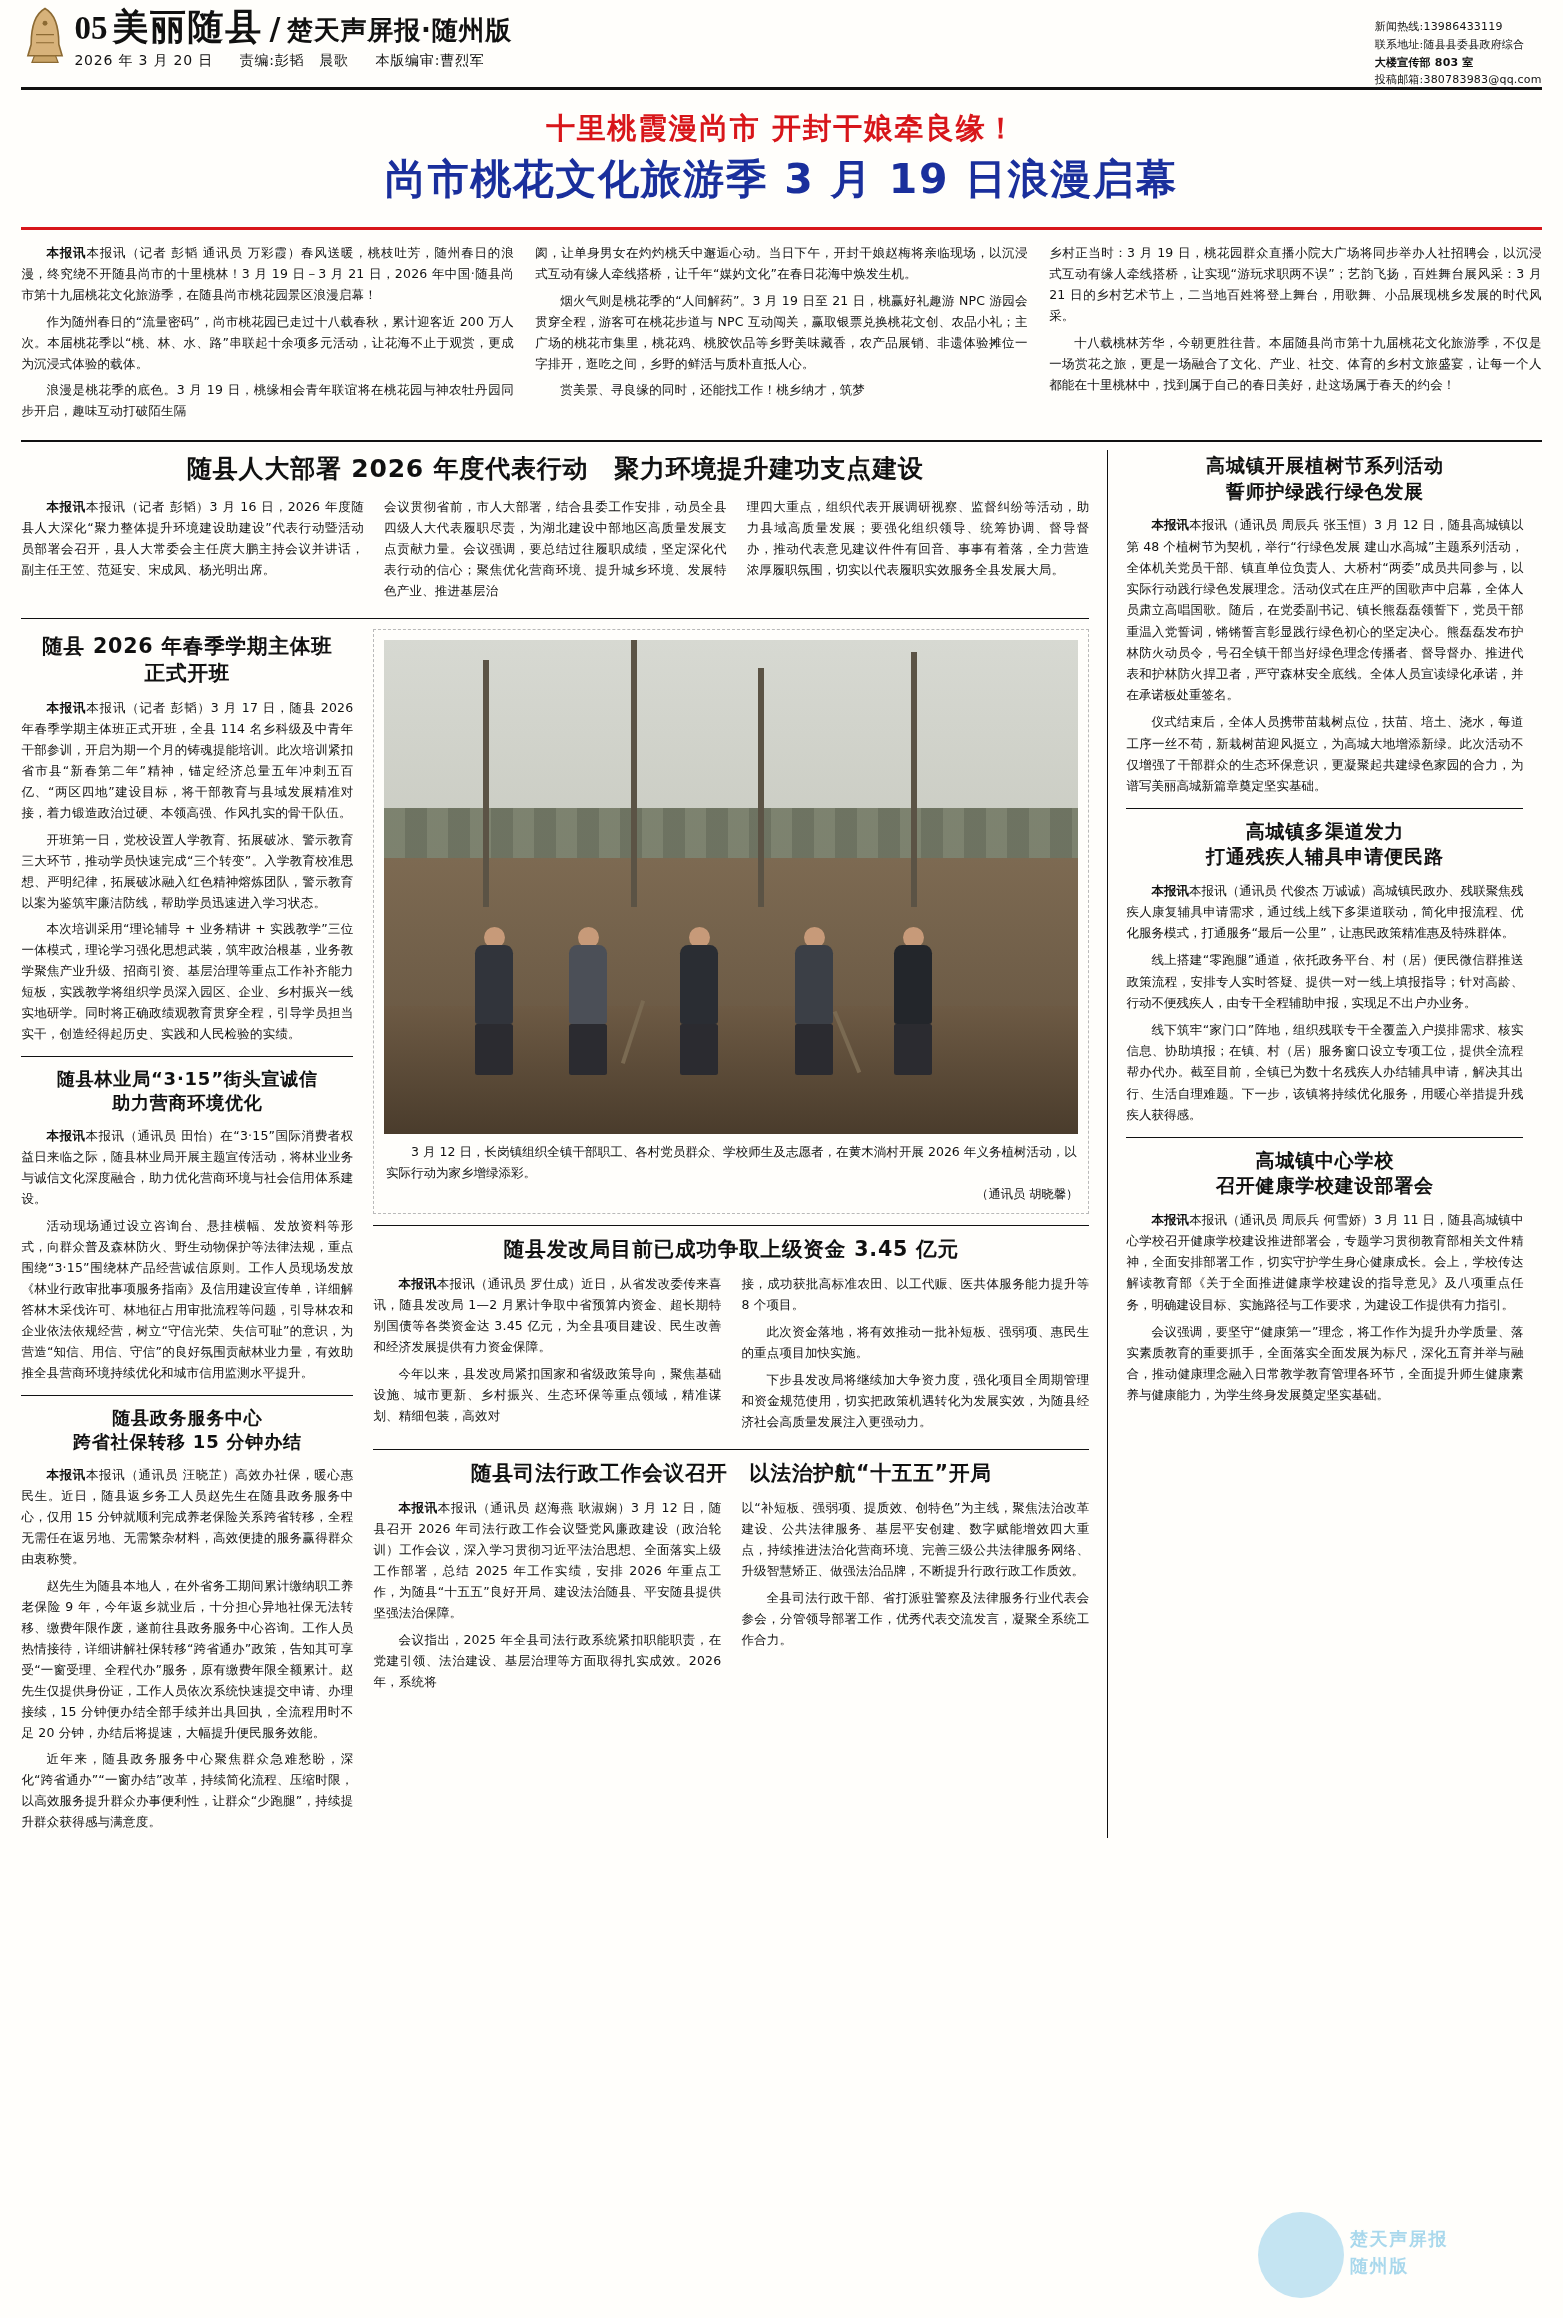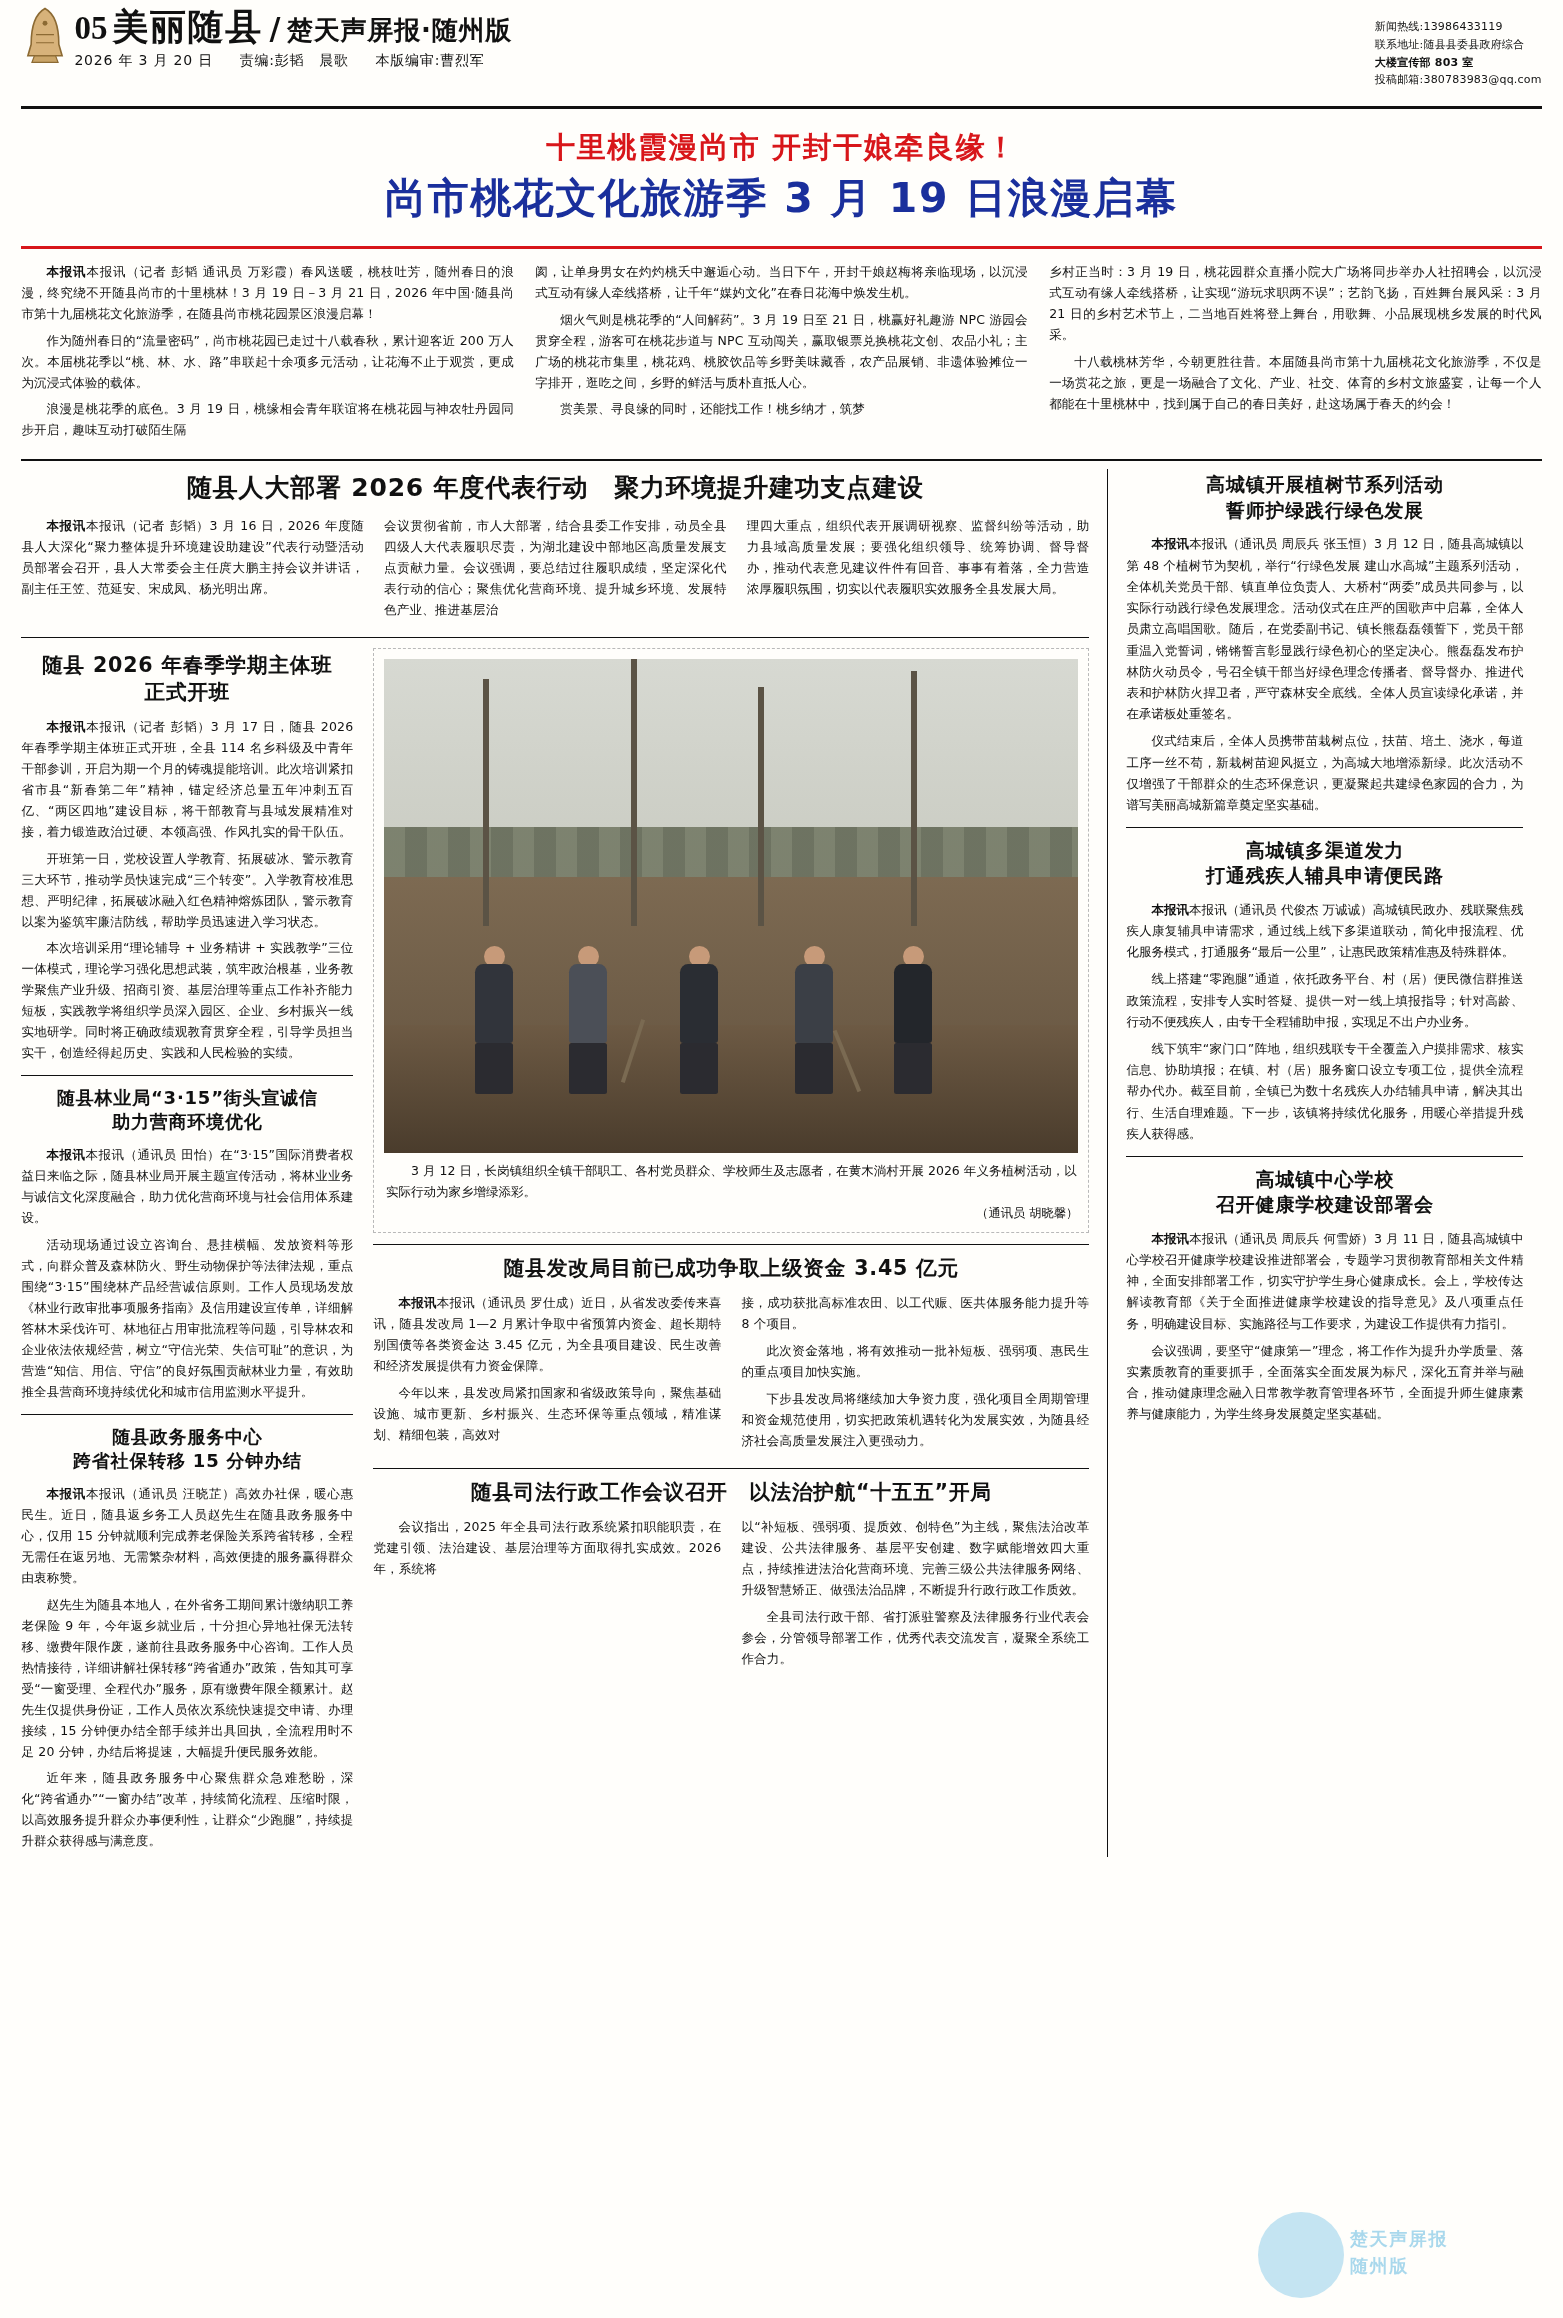--- a/index.html
+++ b/index.html
@@ -7,21 +7,21 @@
   body {
     width:1563px; height:2319px;
     background:#fffefb;
     font-family:"DejaVu Sans","Liberation Sans",sans-serif;
     color:#111;
     position:relative;
   }
   .page { position:relative; width:1563px; height:2319px; padding:0 21.4px; }
 
   
-  .masthead { position:relative; height:109px; border-bottom:3.3px solid #111; display:flex; align-items:flex-start; }
+  .masthead { position:relative; height:90px; border-bottom:3.3px solid #111; display:flex; align-items:flex-start; }
   .bell { position:absolute; left:1.6px; top:5px; width:44px; height:69px; }
   .mast-left { padding-left:53px; padding-top:3.3px; flex:0 0 auto; }
   .mast-title-row { display:flex; align-items:baseline; gap:5px; }
   .pagenum { font-size:33px; font-weight:bold; font-family:"Liberation Serif",serif; letter-spacing:0px; }
   .mast-name { font-size:36px; font-weight:bold; letter-spacing:1.6px; font-family:"DejaVu Sans",sans-serif; }
   .slash { font-size:30px; font-weight:bold; margin:0 1.6px; }
   .mast-sub { font-size:26px; font-weight:bold; letter-spacing:0.8px; }
   .mast-meta { font-size:14px; letter-spacing:0.8px; }
   .mast-meta span { margin-right:21.4px; }
   .mast-right { margin-left:auto; text-align:left; font-size:11px; line-height:1.62; padding-top:18px; letter-spacing:0.2px; }
@@ -261,20 +261,21 @@
             </div>
           </div>
 
           <div class="hairline"></div>
 
           <div class="title-block">
             <div class="sect-title t-lg">随县司法行政工作会议召开　以法治护航“十五五”开局</div>
           </div>
           <div style="display:flex; gap:20px;">
             <div style="flex:1;">
+              <p class="col-p"><span class="lead">本报讯</span><span>本报讯（通讯员 赵海燕 耿淑娴）3 月 12 日，随县召开 2026 年司法行政工作会议暨党风廉政建设（政治轮训）工作会议，深入学习贯彻习近平法治思想、全面落实上级工作部署，总结 2025 年工作实绩，安排 2026 年重点工作，为随县“十五五”良好开局、建设法治随县、平安随县提供坚强法治保障。</span></p>
               <p class="col-p">会议指出，2025 年全县司法行政系统紧扣职能职责，在党建引领、法治建设、基层治理等方面取得扎实成效。2026 年，系统将</p>
             </div>
             <div style="flex:1;">
               <p class="col-p noind">以“补短板、强弱项、提质效、创特色”为主线，聚焦法治改革建设、公共法律服务、基层平安创建、数字赋能增效四大重点，持续推进法治化营商环境、完善三级公共法律服务网络、升级智慧矫正、做强法治品牌，不断提升行政行政工作质效。</p>
               <p class="col-p">全县司法行政干部、省打派驻警察及法律服务行业代表会参会，分管领导部署工作，优秀代表交流发言，凝聚全系统工作合力。</p>
             </div>
           </div>
 
         </div>
       </div>

